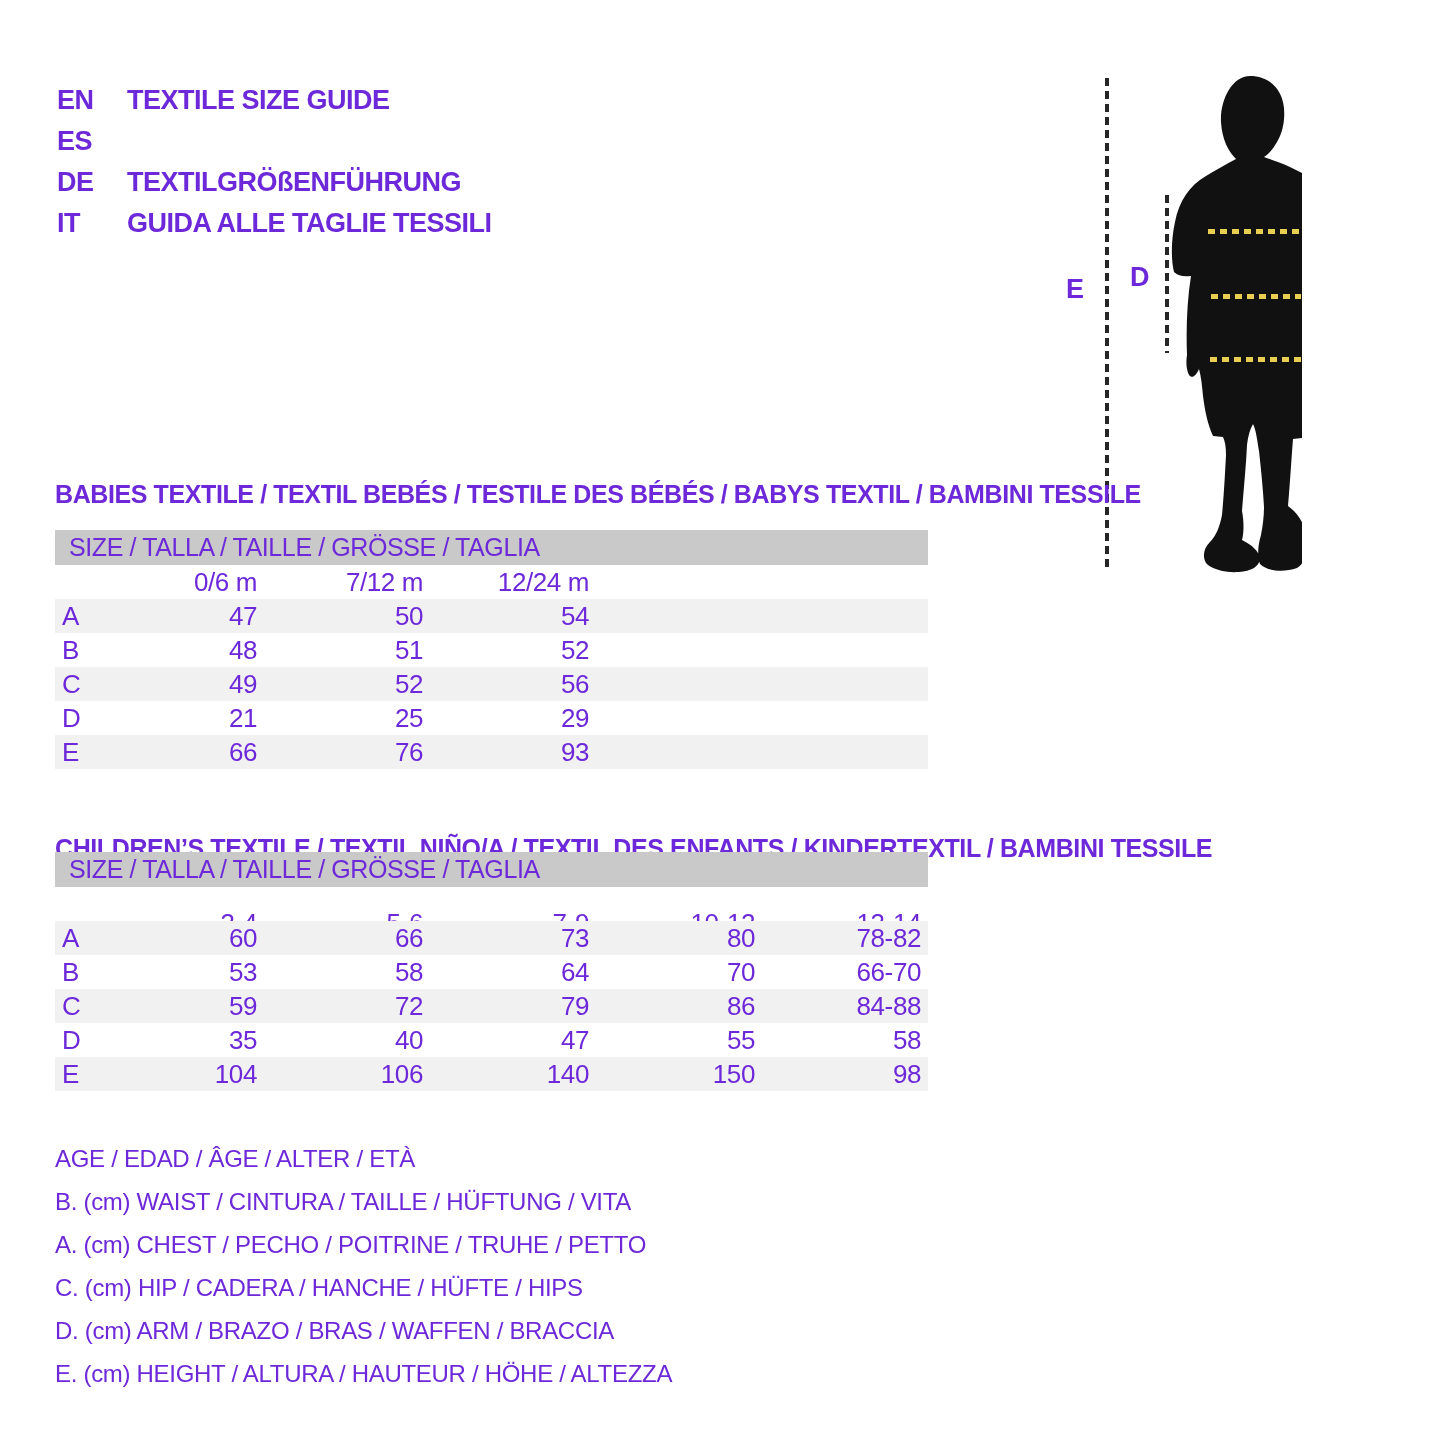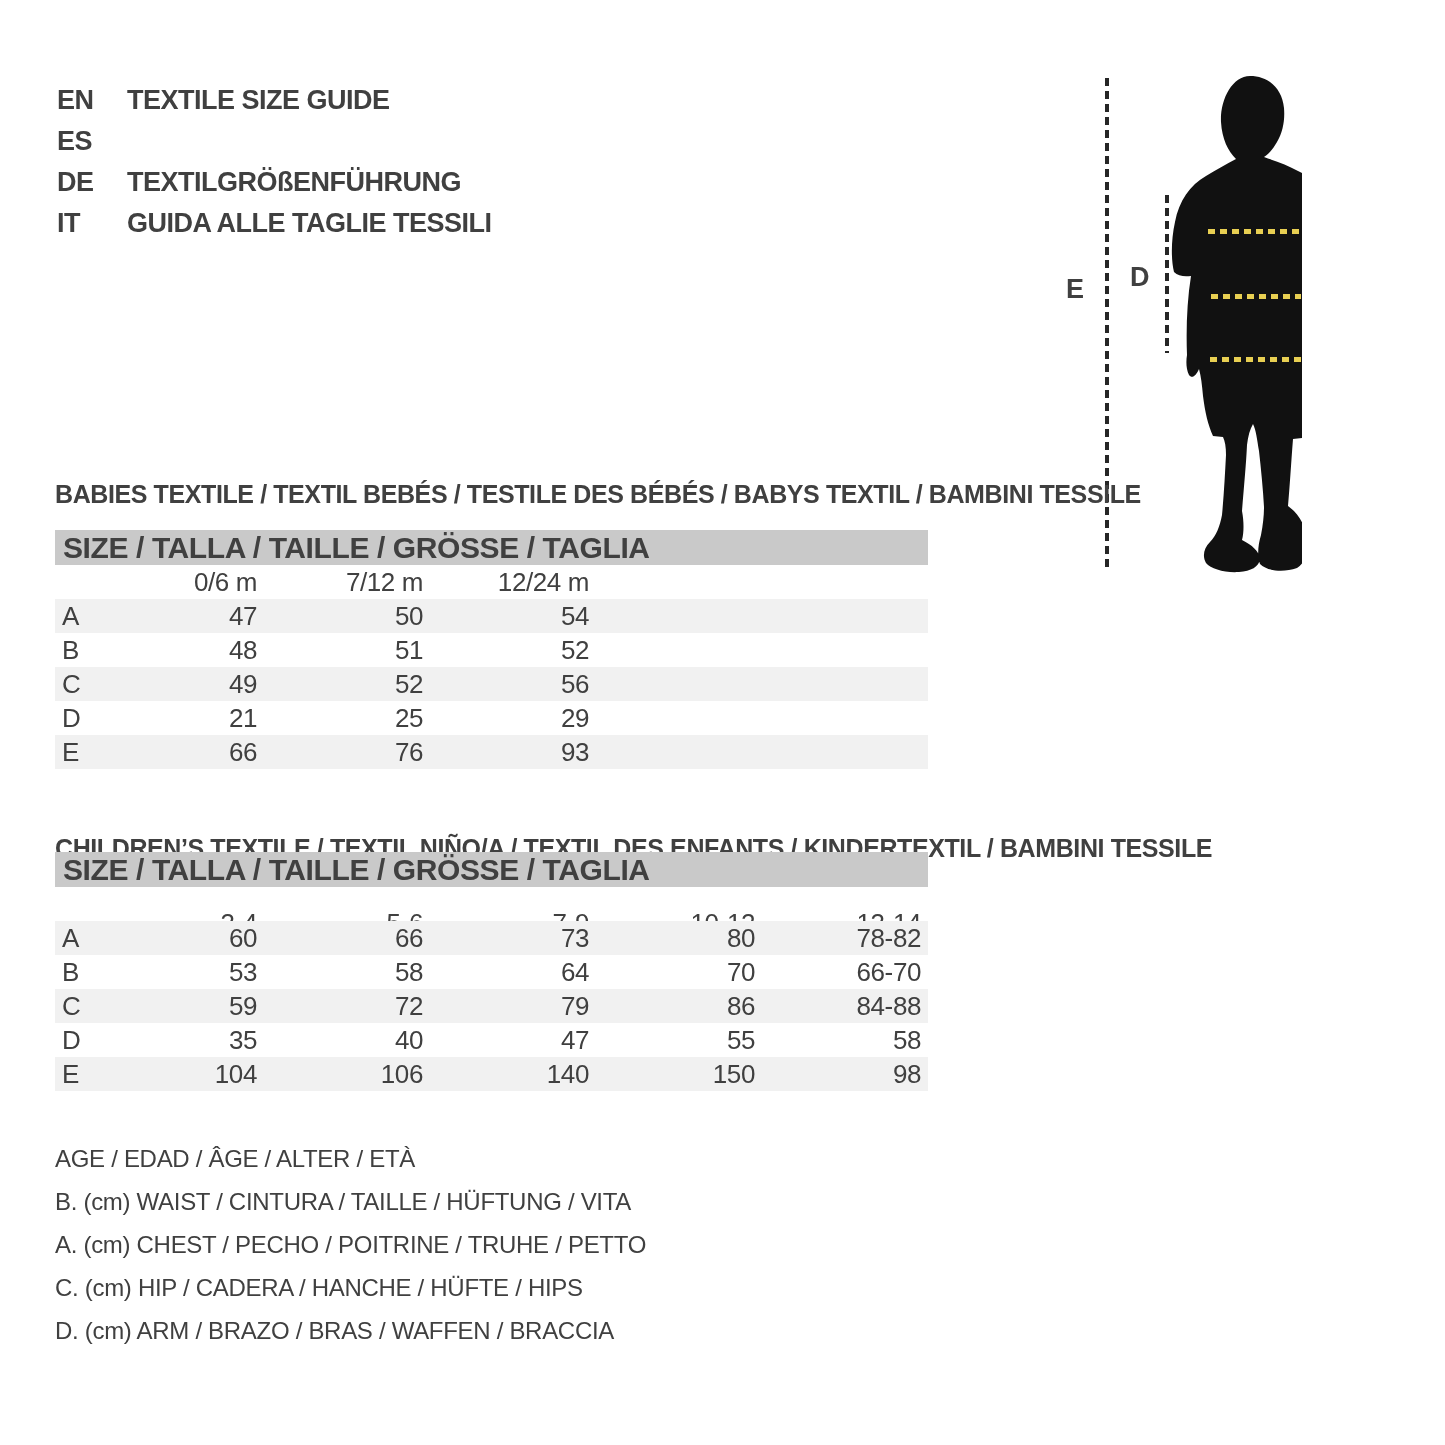--- a/index.html
+++ b/index.html
@@ -1,30 +1,30 @@
 <!DOCTYPE html>
 <html><head>
 <meta charset="utf-8">
 <style>
   html,body{margin:0;padding:0;background:#fff;}
   .page{position:relative;width:1302px;height:1445px;background:#ffffff;overflow:hidden;
-        font-family:"Liberation Sans","DejaVu Sans",sans-serif;color:#404040;}
+        font-family:"Liberation Sans","DejaVu Sans",sans-serif;color:#6d28d9;}
 
   
   .lang-block{position:absolute;left:57px;top:80px;}
   .lang-row{display:flex;height:41px;line-height:41px;font-size:27px;font-weight:bold;letter-spacing:-0.5px;}
   .lang-code{width:70px;}
   .lang-title{white-space:nowrap;}
 
   
   .sec-title{position:absolute;left:55px;font-size:25px;font-weight:bold;letter-spacing:-0.4px;white-space:nowrap;}
 
   
   .size-bar{position:absolute;left:55px;width:873px;height:35px;background:#c9c9c9;
-            font-size:30px;font-weight:bold;line-height:35px;padding-left:8px;
+            font-size:25px;font-weight:normal;line-height:35px;padding-left:14px;
             letter-spacing:-0.4px;box-sizing:border-box;white-space:nowrap;}
 
   
   .cols-block,.rows-block{position:absolute;left:55px;width:873px;}
   .trow{display:flex;height:34px;line-height:34px;font-size:26px;letter-spacing:-0.4px;}
   .rows-block .trow:nth-child(odd){background:#f1f1f1;}
   .tlabel{width:36px;padding-left:7px;box-sizing:border-box;}
   .tcell{width:166px;text-align:right;}
 
   
@@ -214,15 +214,16 @@
       <span class="tcell">98</span>
     </div>
   </div>
 
   <div class="legend">
     <div>AGE / EDAD / ÂGE / ALTER / ETÀ</div>
     <div>B. (cm) WAIST / CINTURA / TAILLE / HÜFTUNG / VITA</div>
     <div>A. (cm) CHEST / PECHO / POITRINE / TRUHE / PETTO</div>
     <div>C. (cm) HIP / CADERA / HANCHE / HÜFTE / HIPS</div>
     <div>D. (cm) ARM / BRAZO / BRAS / WAFFEN / BRACCIA</div>
+    <div>E. (cm) HEIGHT / ALTURA / HAUTEUR / HÖHE / ALTEZZA</div>
   </div>
 
 </div>
 
 </body></html>

